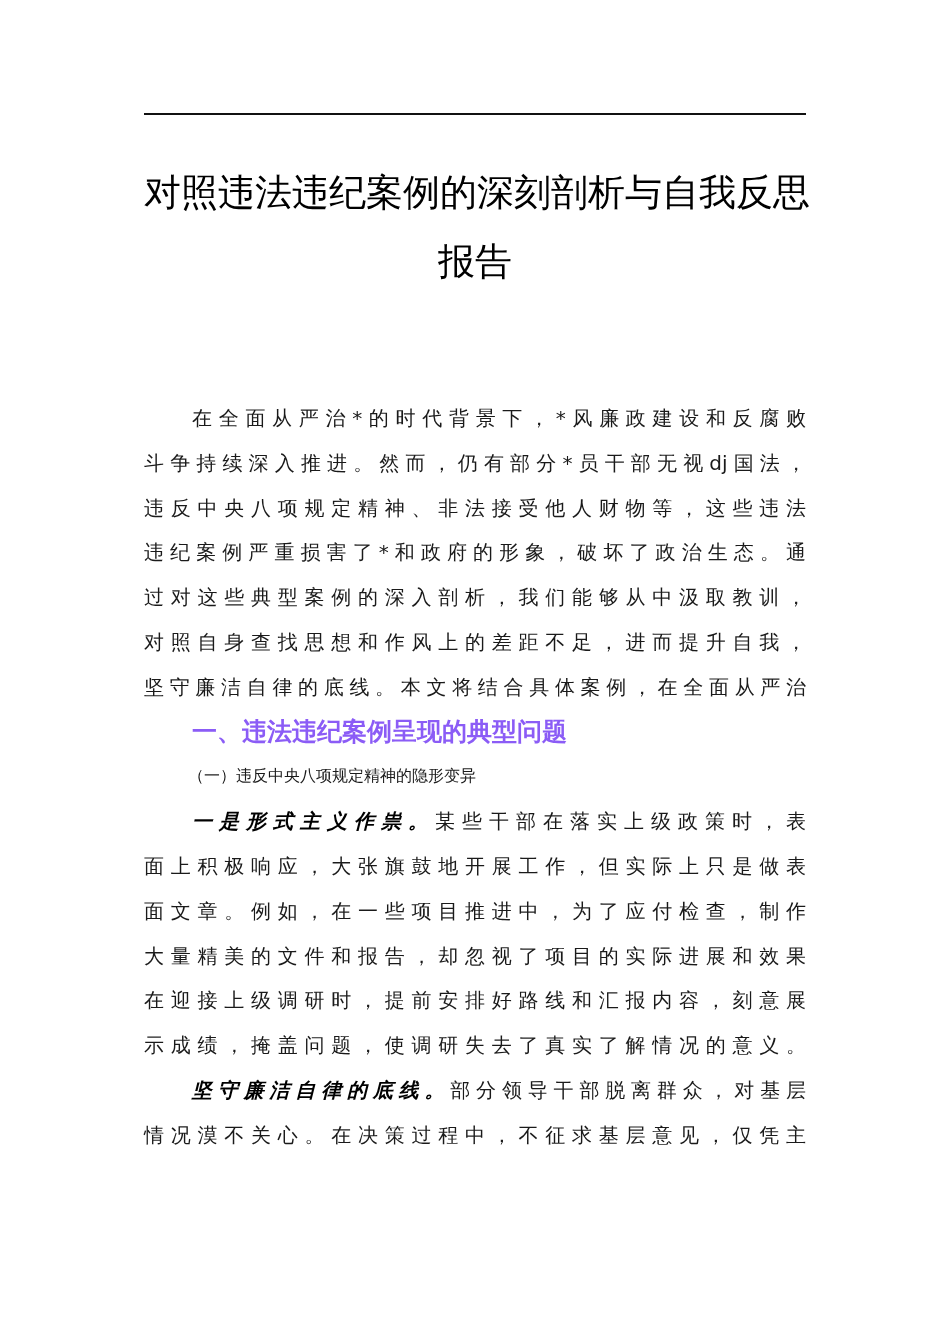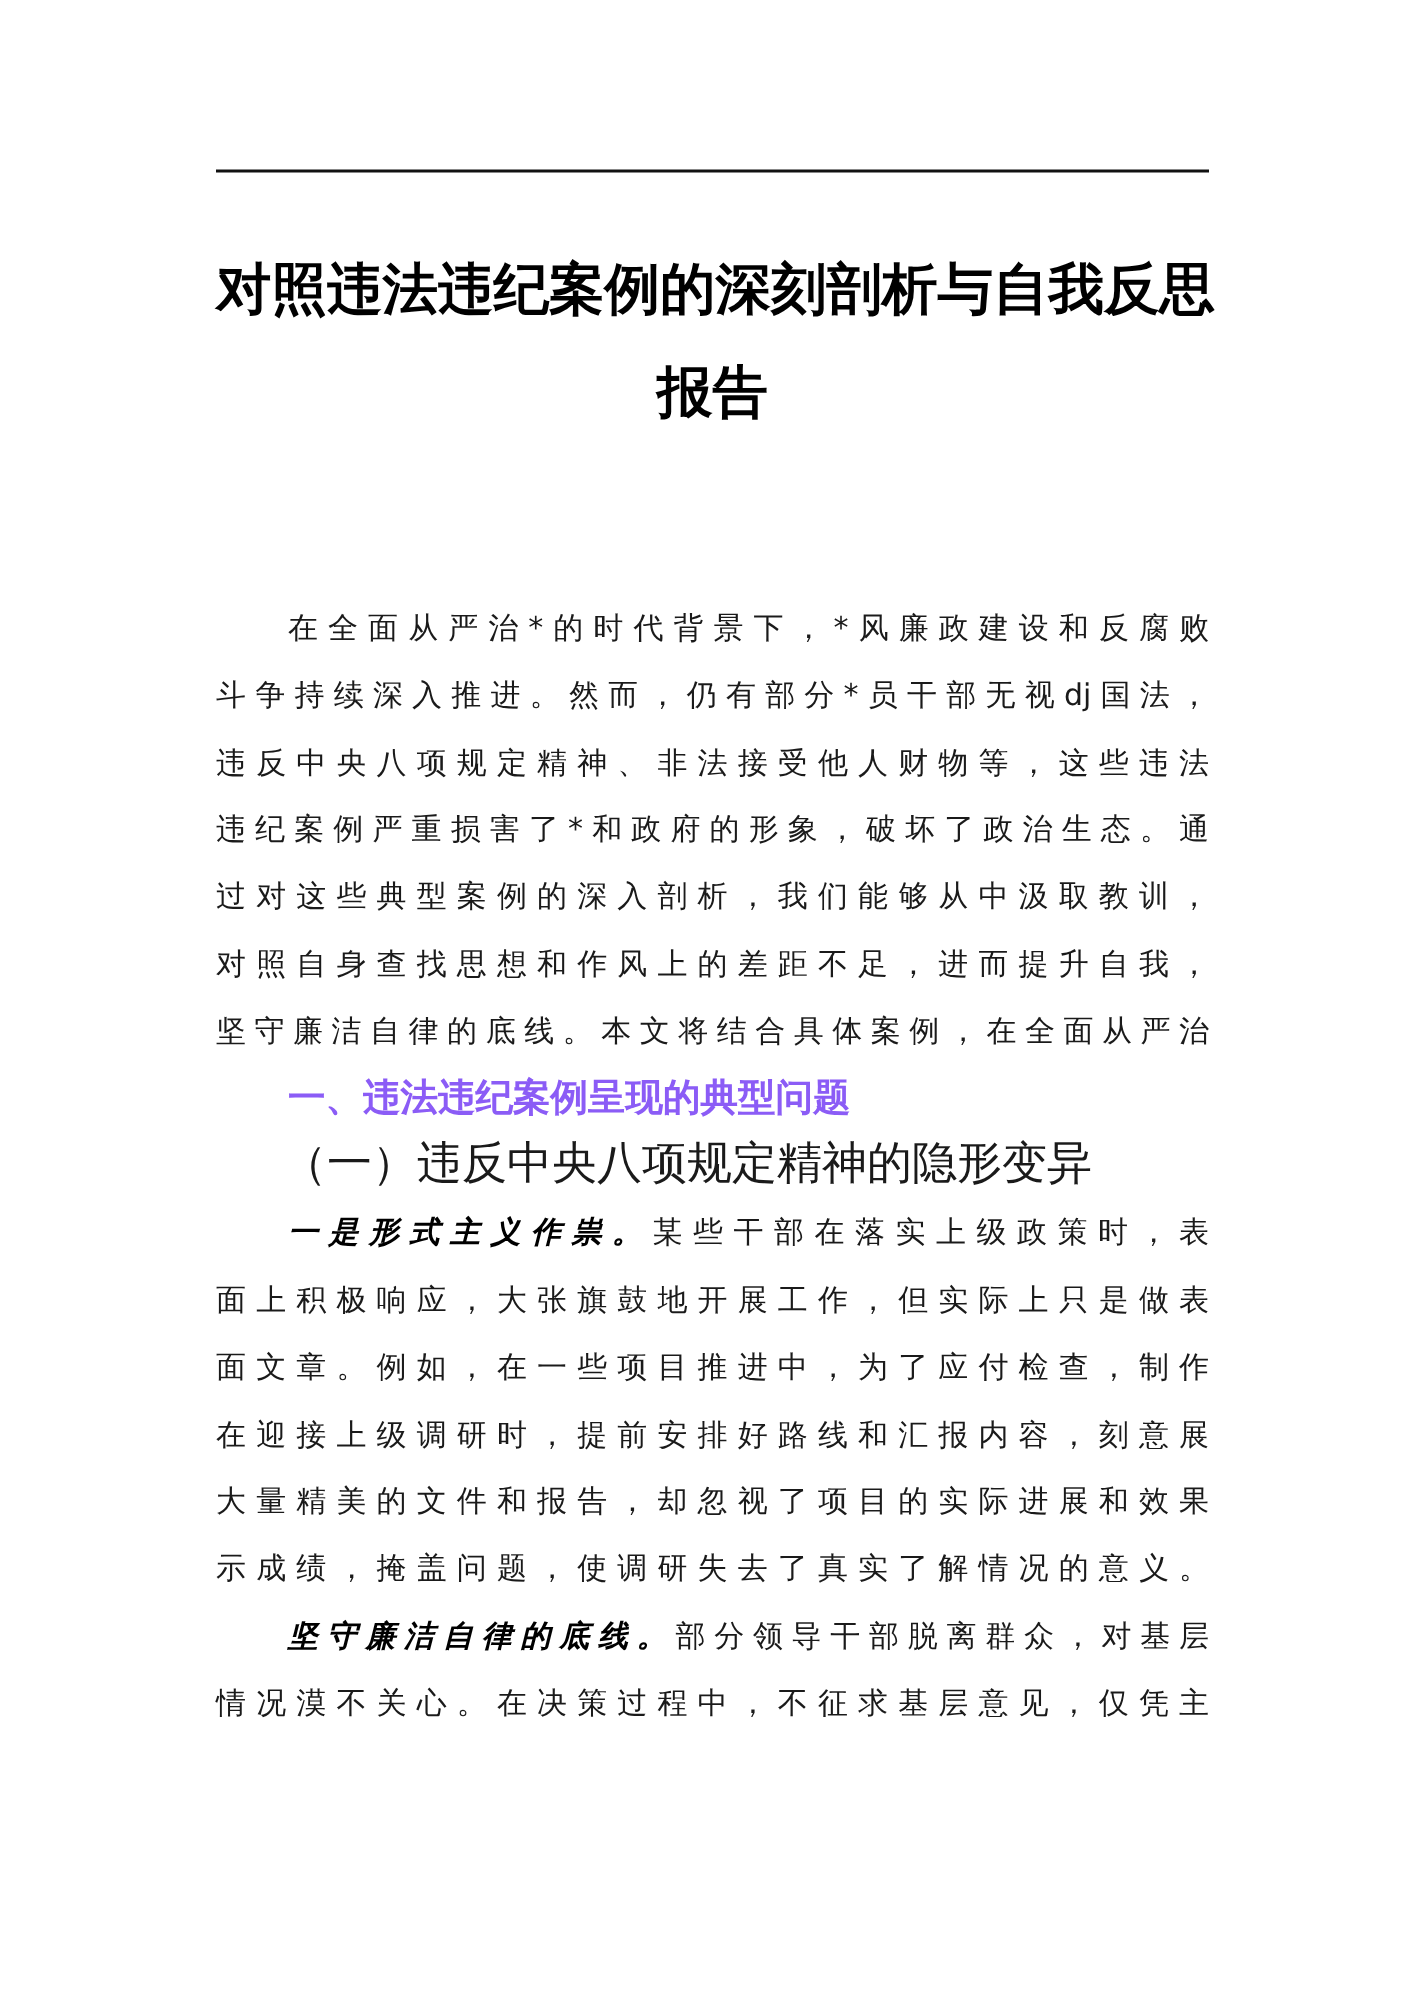--- a/index.html
+++ b/index.html
@@ -22,21 +22,21 @@
       width: 662px;
       height: 2px;
       background: #111111;
     }
     .title {
       position: absolute;
       left: 144px;
       width: 662px;
       text-align: center;
       font-family: "DejaVu Serif", "Liberation Serif", serif;
-      font-weight: bold;
+      font-weight: normal;
       font-size: 37px;
       color: #000000;
       letter-spacing: 0px;
       white-space: nowrap;
     }
     .title.l1 { top: 168px; }
     .title.l2 { top: 237px; }
     .body {
       position: absolute;
       left: 144px;
@@ -56,21 +56,21 @@
     .h1 {
       font-weight: bold;
       font-size: 25px;
       padding-left: 48px;
       text-align-last: left;
       color: #8b5cf6;
     }
     .h2 {
       padding-left: 44px;
       text-align-last: left;
-      font-size: 30px;
+      font-size: 16px;
     }
     .bold-lead {
       font-weight: bold;
       color: #000000;
       font-style: italic;
     }
   </style>
 </head>
 <body>
 
@@ -89,21 +89,21 @@
   <div class="line">坚守廉洁自律的底线。本文将结合具体案例，在全面从严治</div>
 
   <div class="line h1">一、违法违纪案例呈现的典型问题</div>
   <div class="line h2">（一）违反中央八项规定精神的隐形变异</div>
 
   <div class="line indent">
     <span class="bold-lead">一是形式主义作祟。</span><span>某些干部在落实上级政策时，表</span>
   </div>
   <div class="line">面上积极响应，大张旗鼓地开展工作，但实际上只是做表</div>
   <div class="line">面文章。例如，在一些项目推进中，为了应付检查，制作</div>
+  <div class="line">大量精美的文件和报告，却忽视了项目的实际进展和效果</div>
   <div class="line">在迎接上级调研时，提前安排好路线和汇报内容，刻意展</div>
-  <div class="line">大量精美的文件和报告，却忽视了项目的实际进展和效果</div>
   <div class="line">示成绩，掩盖问题，使调研失去了真实了解情况的意义。</div>
 
   <div class="line indent">
     <span class="bold-lead">坚守廉洁自律的底线。</span><span>部分领导干部脱离群众，对基层</span>
   </div>
   <div class="line">情况漠不关心。在决策过程中，不征求基层意见，仅凭主</div>
 </div>
 
 </body></html>

